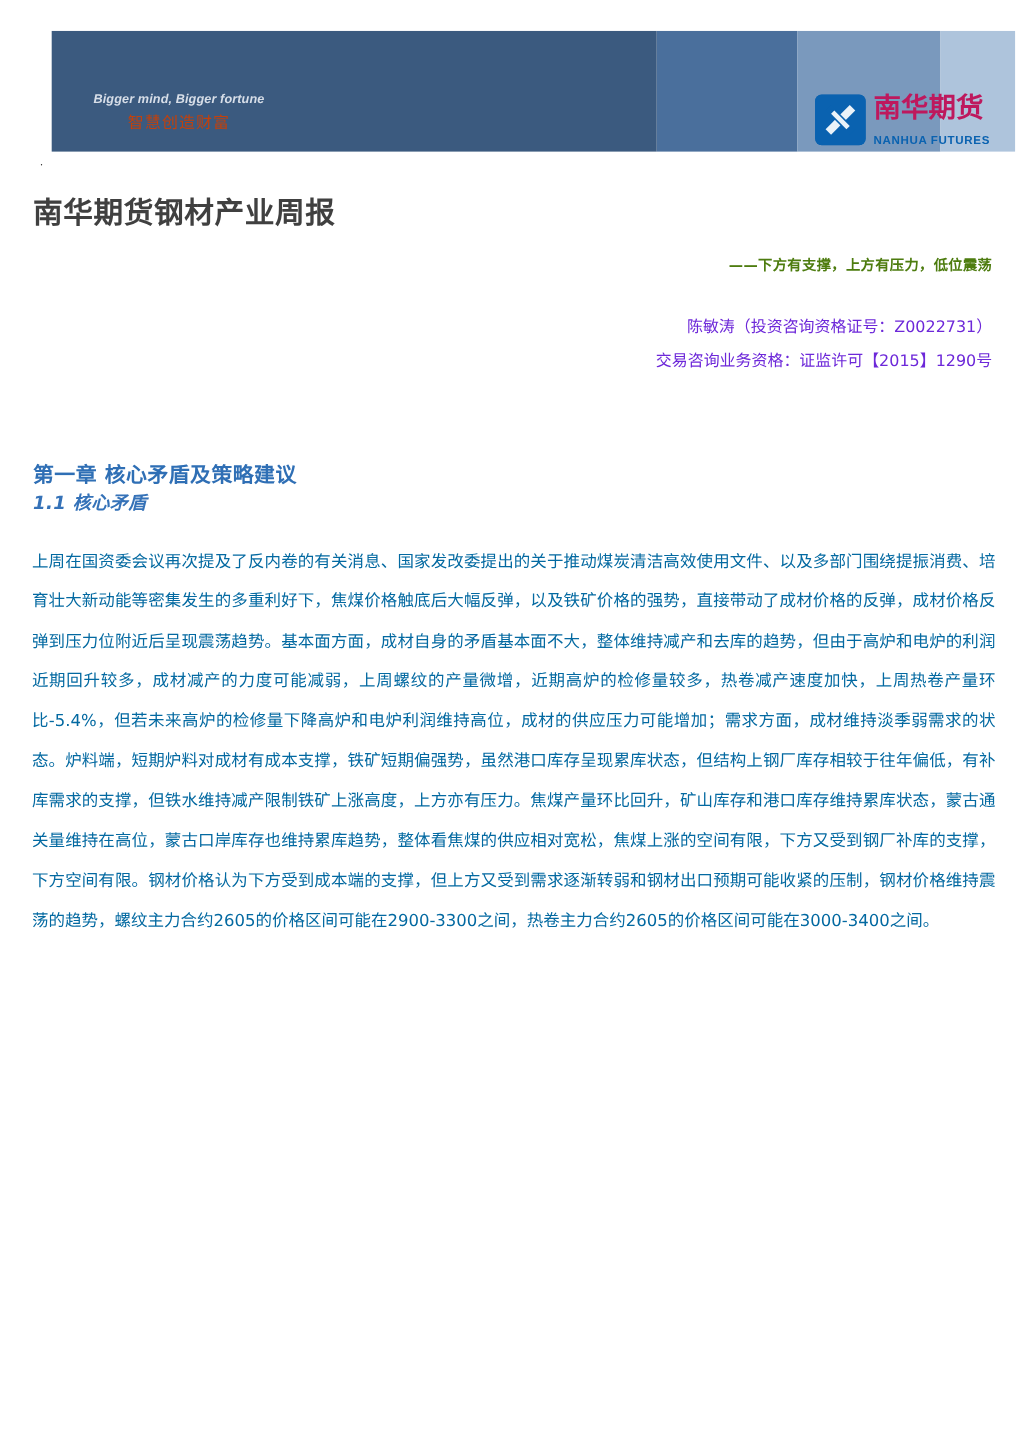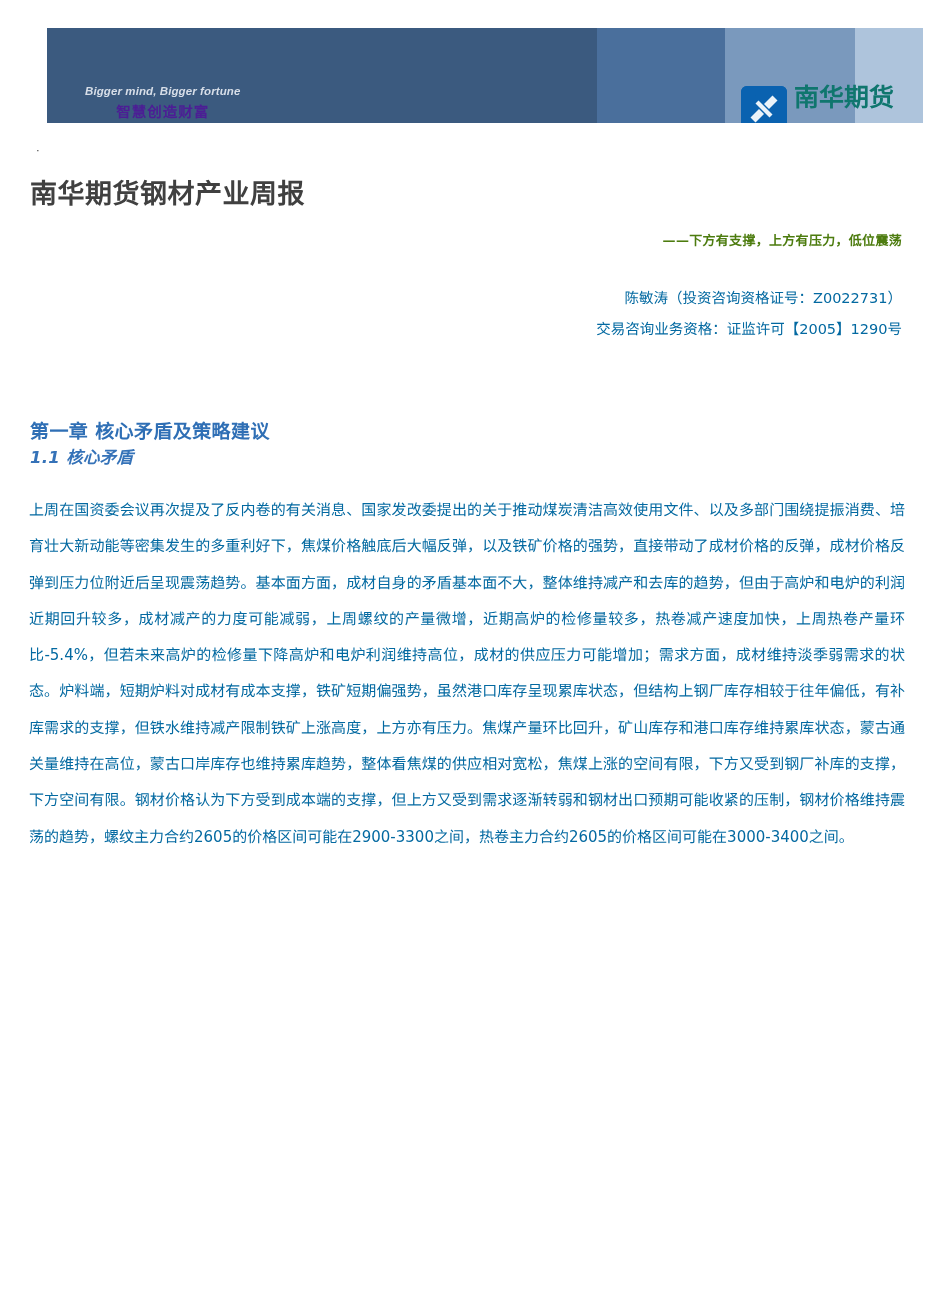--- a/index.html
+++ b/index.html
@@ -15,21 +15,21 @@
     font-family: "Liberation Sans", "DejaVu Sans", sans-serif;
     overflow: hidden;
   }
 
   
   .banner {
     position: absolute;
     left: 27px;
     top: 28px;
     width: 876px;
-    height: 95px;
+    height: 110px;
     display: flex;
     overflow: hidden;
     padding-left: 20px;
   }
   .panel-dark   { width: 550px; background: #3b5a7f; position: relative; }
   .panel-mid    { width: 128px; background: #4a6f9c; }
   .panel-light  { width: 130px; background: #7a99bd; }
   .panel-pale   { width: 68px;  background: #aec4dc; }
 
   .tagline {
@@ -41,24 +41,24 @@
   }
   .tagline-en {
     font-size: 11.5px;
     font-style: italic;
     font-weight: bold;
     letter-spacing: .1px;
     white-space: nowrap;
   }
   .tagline-cn {
     font-size: 14.5px;
-    font-weight: bold;
+    font-weight: normal;
     text-align: center;
     letter-spacing: 1px;
-    color: #4c1d95;
+    color: #c2410c;
     margin-top: 2px;
   }
 
   
   .logo-block {
     position: absolute;
     left: 714px;
     top: 57px;
     display: flex;
     align-items: center;
@@ -69,21 +69,21 @@
     height: 46px;
     background: #0a62b0;
     border-radius: 6px;
     position: relative;
     flex: none;
   }
   .logo-words { line-height: 1; }
   .logo-cn {
     font-size: 25px;
     font-weight: bold;
-    color: #0f766e;
+    color: #be185d;
     letter-spacing: 0px;
     white-space: nowrap;
     font-family: "DejaVu Sans", sans-serif;
   }
   .logo-en {
     font-size: 10.5px;
     font-weight: bold;
     color: #0a62b0;
     letter-spacing: .6px;
     margin-top: 13px;
@@ -122,21 +122,21 @@
     white-space: nowrap;
     font-family: "DejaVu Sans", sans-serif;
   }
 
   .byline {
     position: absolute;
     right: 28px;
     top: 283px;
     width: 600px;
     text-align: right;
-    color: #0369a1;
+    color: #6d28d9;
     font-size: 14.5px;
     line-height: 2.17;
     font-family: "DejaVu Sans", sans-serif;
   }
   .byline div { white-space: nowrap; }
 
   
   .h-chapter {
     position: absolute;
     left: 30px;
@@ -205,19 +205,19 @@
   </div>
 </div>
 
 <div class="stray-dot">·</div>
 
 <div class="doc-title">南华期货钢材产业周报</div>
 <div class="doc-subtitle">——下方有支撑，上方有压力，低位震荡</div>
 
 <div class="byline">
   <div>陈敏涛（投资咨询资格证号：Z0022731）</div>
-  <div>交易咨询业务资格：证监许可【2005】1290号</div>
+  <div>交易咨询业务资格：证监许可【2015】1290号</div>
 </div>
 
 <div class="h-chapter">第一章  核心矛盾及策略建议</div>
 <div class="h-sub">1.1 核心矛盾</div>
 
 <div class="body-text">上周在国资委会议再次提及了反内卷的有关消息、国家发改委提出的关于推动煤炭清洁高效使用文件、以及多部门围绕提振消费、培育壮大新动能等密集发生的多重利好下，焦煤价格触底后大幅反弹，以及铁矿价格的强势，直接带动了成材价格的反弹，成材价格反弹到压力位附近后呈现震荡趋势。基本面方面，成材自身的矛盾基本面不大，整体维持减产和去库的趋势，但由于高炉和电炉的利润近期回升较多，成材减产的力度可能减弱，上周螺纹的产量微增，近期高炉的检修量较多，热卷减产速度加快，上周热卷产量环比-5.4%，但若未来高炉的检修量下降高炉和电炉利润维持高位，成材的供应压力可能增加；需求方面，成材维持淡季弱需求的状态。炉料端，短期炉料对成材有成本支撑，铁矿短期偏强势，虽然港口库存呈现累库状态，但结构上钢厂库存相较于往年偏低，有补库需求的支撑，但铁水维持减产限制铁矿上涨高度，上方亦有压力。焦煤产量环比回升，矿山库存和港口库存维持累库状态，蒙古通关量维持在高位，蒙古口岸库存也维持累库趋势，整体看焦煤的供应相对宽松，焦煤上涨的空间有限，下方又受到钢厂补库的支撑，下方空间有限。钢材价格认为下方受到成本端的支撑，但上方又受到需求逐渐转弱和钢材出口预期可能收紧的压制，钢材价格维持震荡的趋势，螺纹主力合约2605的价格区间可能在2900-3300之间，热卷主力合约2605的价格区间可能在3000-3400之间。</div>
 
 </body></html>

